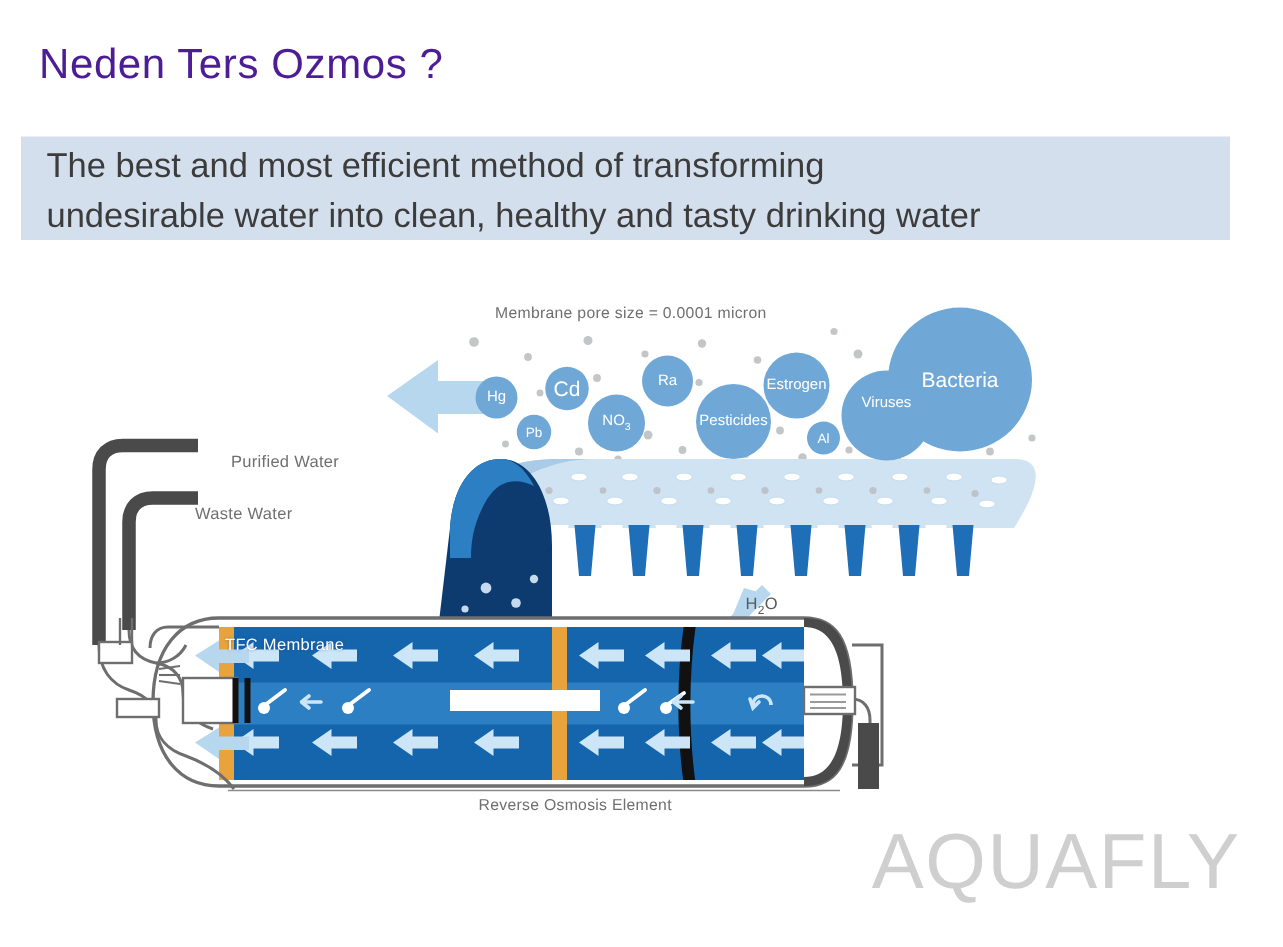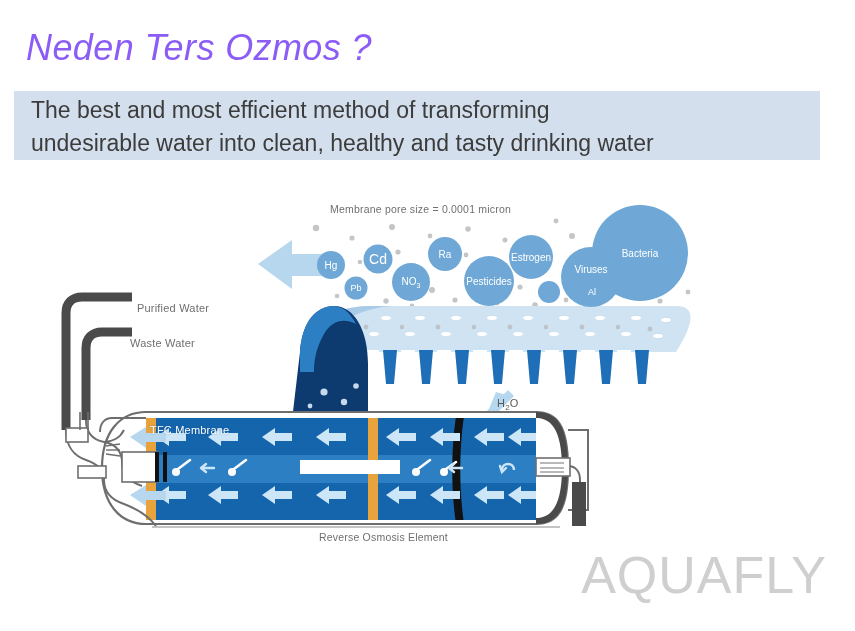--- a/index.html
+++ b/index.html
@@ -14,26 +14,25 @@
     overflow: hidden;
     font-family: "Liberation Sans", sans-serif;
     -webkit-font-smoothing: antialiased;
   }
 
   
   #slide-title {
     position: absolute;
     left: 26px;
     top: 27px;
-    font-size: 36px;
+    font-size: 28px;
     font-weight: 400;
-    color: #8b5cf6;
+    color: #4c1d95;
     letter-spacing: 0.4px;
     white-space: nowrap;
-    font-style: italic;
   }
   #subtitle-band {
     position: absolute;
     left: 14px;
     top: 91px;
     width: 806px;
     height: 69px;
     background: #d3dfec;
   }
   #subtitle-text {
@@ -60,21 +59,21 @@
 
   
   .dlabel {
     position: absolute;
     color: #6f6f6f;
     font-size: 10px;
     white-space: nowrap;
     letter-spacing: 0.2px;
   }
   #label-pore-size { left: 330px; top: 203px; font-size: 10.5px; }
-  #label-purified  { left: 113px; top: 302px; font-size: 11px; padding-left: 24px; }
+  #label-purified  { left: 130px; top: 302px; font-size: 11px; padding-left: 24px; }
   #label-waste     { left: 130px; top: 337px; font-size: 11px; }
   #label-ro-element{ left: 279px; top: 531px; font-size: 10.5px; padding-left: 40px; }
   #label-h2o {
     left: 497px; top: 397px;
     color: #5a5a5a; font-size: 11px;
   }
   #label-h2o sub { font-size: 8px; }
   #label-tfc {
     left: 150px; top: 424px;
     color: #ffffff; font-size: 11px;
@@ -449,30 +448,30 @@
         <path d="M540,463 L564,463"></path>
           <path d="M540,468 L564,468"></path>
         <path d="M540,472 L564,472"></path>
       </g>
     </g>
 
     <line x1="152" y1="527" x2="560" y2="527" stroke="#8a8a8a" stroke-width="1"></line>
   </svg>
 
   <div class="dlabel" id="label-pore-size" style="top:23px;">Membrane pore size = 0.0001 micron</div>
-<div class="bubble-label" style="left: 640px; top: 73px; font-size: 10px;">Bacteria</div>
+<div class="bubble-label" style="left: 640px; top: 73px; font-size: 14px;">Bacteria</div>
     <div class="bubble-label" style="left: 591px; top: 89px; font-size: 10px;">Viruses</div>
     <div class="bubble-label" style="left: 489px; top: 101px; font-size: 10px;">Pesticides</div>
     <div class="bubble-label" style="left: 531px; top: 77px; font-size: 10px;">Estrogen</div>
     <div class="bubble-label" style="left: 411px; top: 102px; font-size: 10px;">NO<sub>3</sub></div>
     <div class="bubble-label" style="left: 445px; top: 74px; font-size: 10px;">Ra</div>
     <div class="bubble-label" style="left: 378px; top: 79px; font-size: 14px;">Cd</div>
     <div class="bubble-label" style="left: 331px; top: 85px; font-size: 10px;">Hg</div>
     <div class="bubble-label" style="left: 356px; top: 108px; font-size: 9px;">Pb</div>
-    <div class="bubble-label" style="left: 549px; top: 112px; font-size: 9px; margin-left: 43px;">Al</div>
+    <div class="bubble-label" style="left: 549px; top: 112px; font-size: 9px;">Al</div>
   </div>
 
 <div class="dlabel" id="label-purified">Purified Water</div>
 <div class="dlabel" id="label-waste">Waste Water</div>
 <div class="dlabel" id="label-tfc">TFC Membrane</div>
 <div class="dlabel" id="label-ro-element">Reverse Osmosis Element</div>
 <div class="dlabel" id="label-h2o">H<sub>2</sub>O</div>
 
 <div id="watermark">AQUAFLY</div>
 

